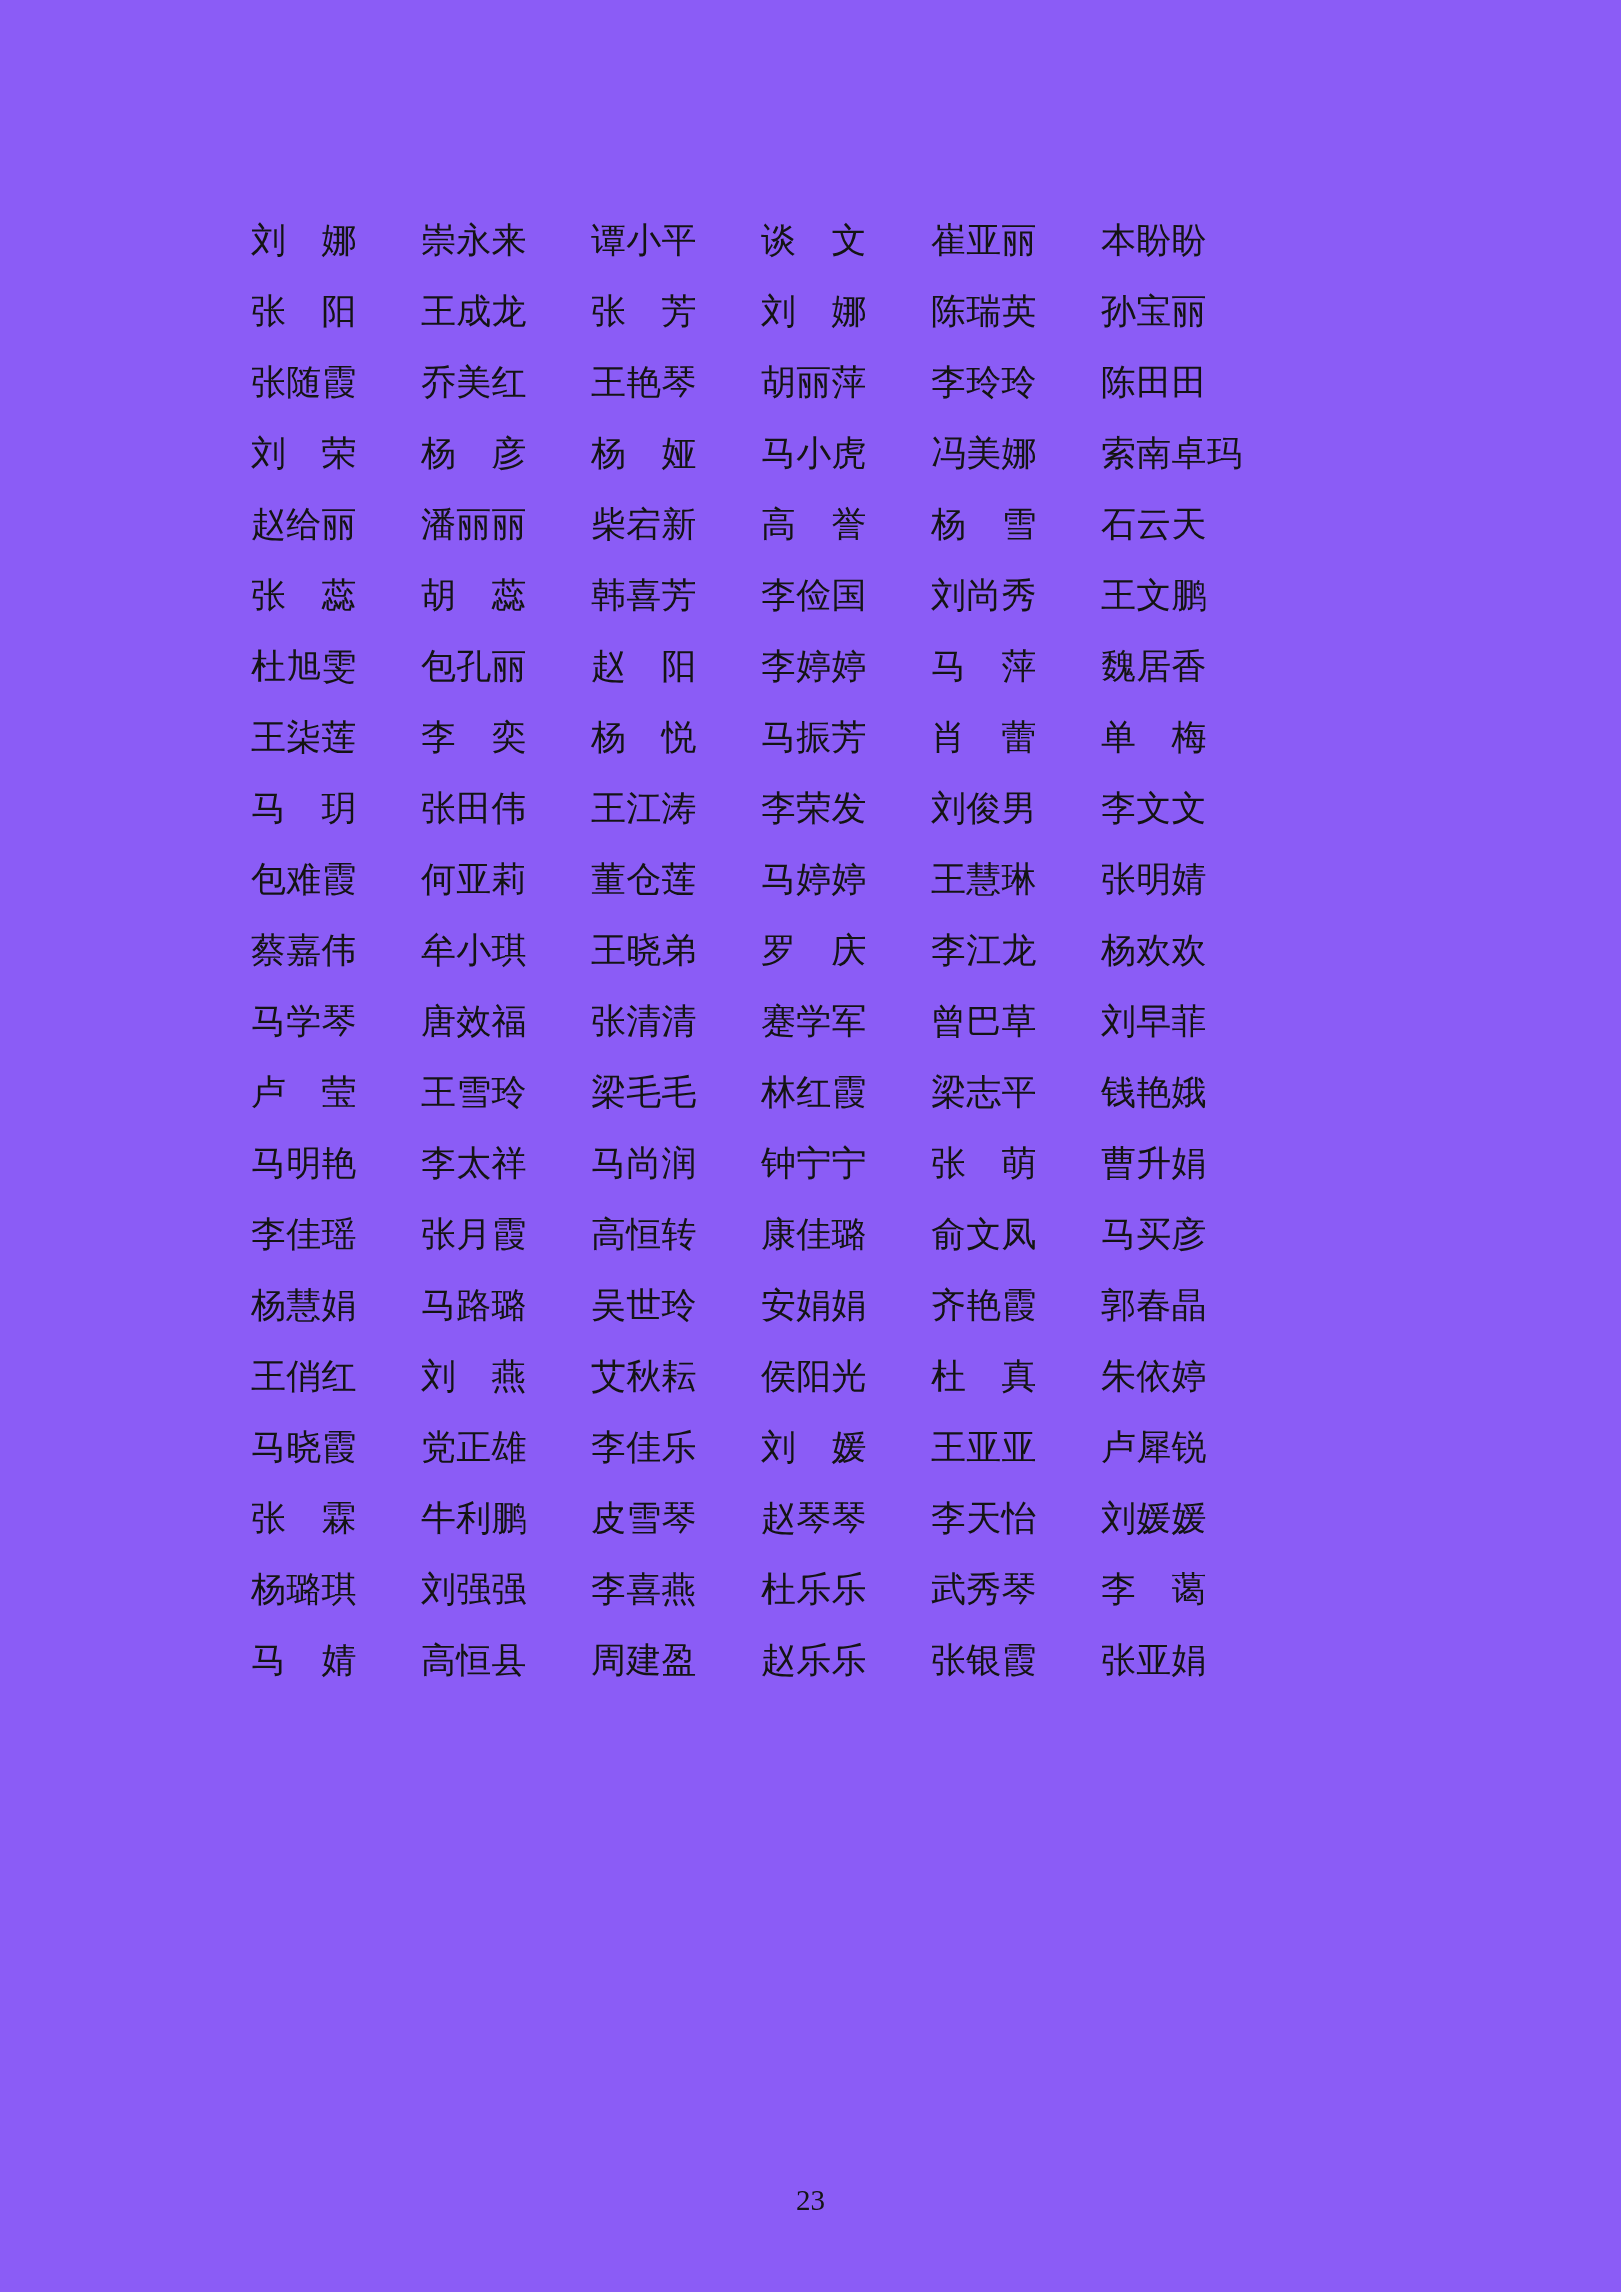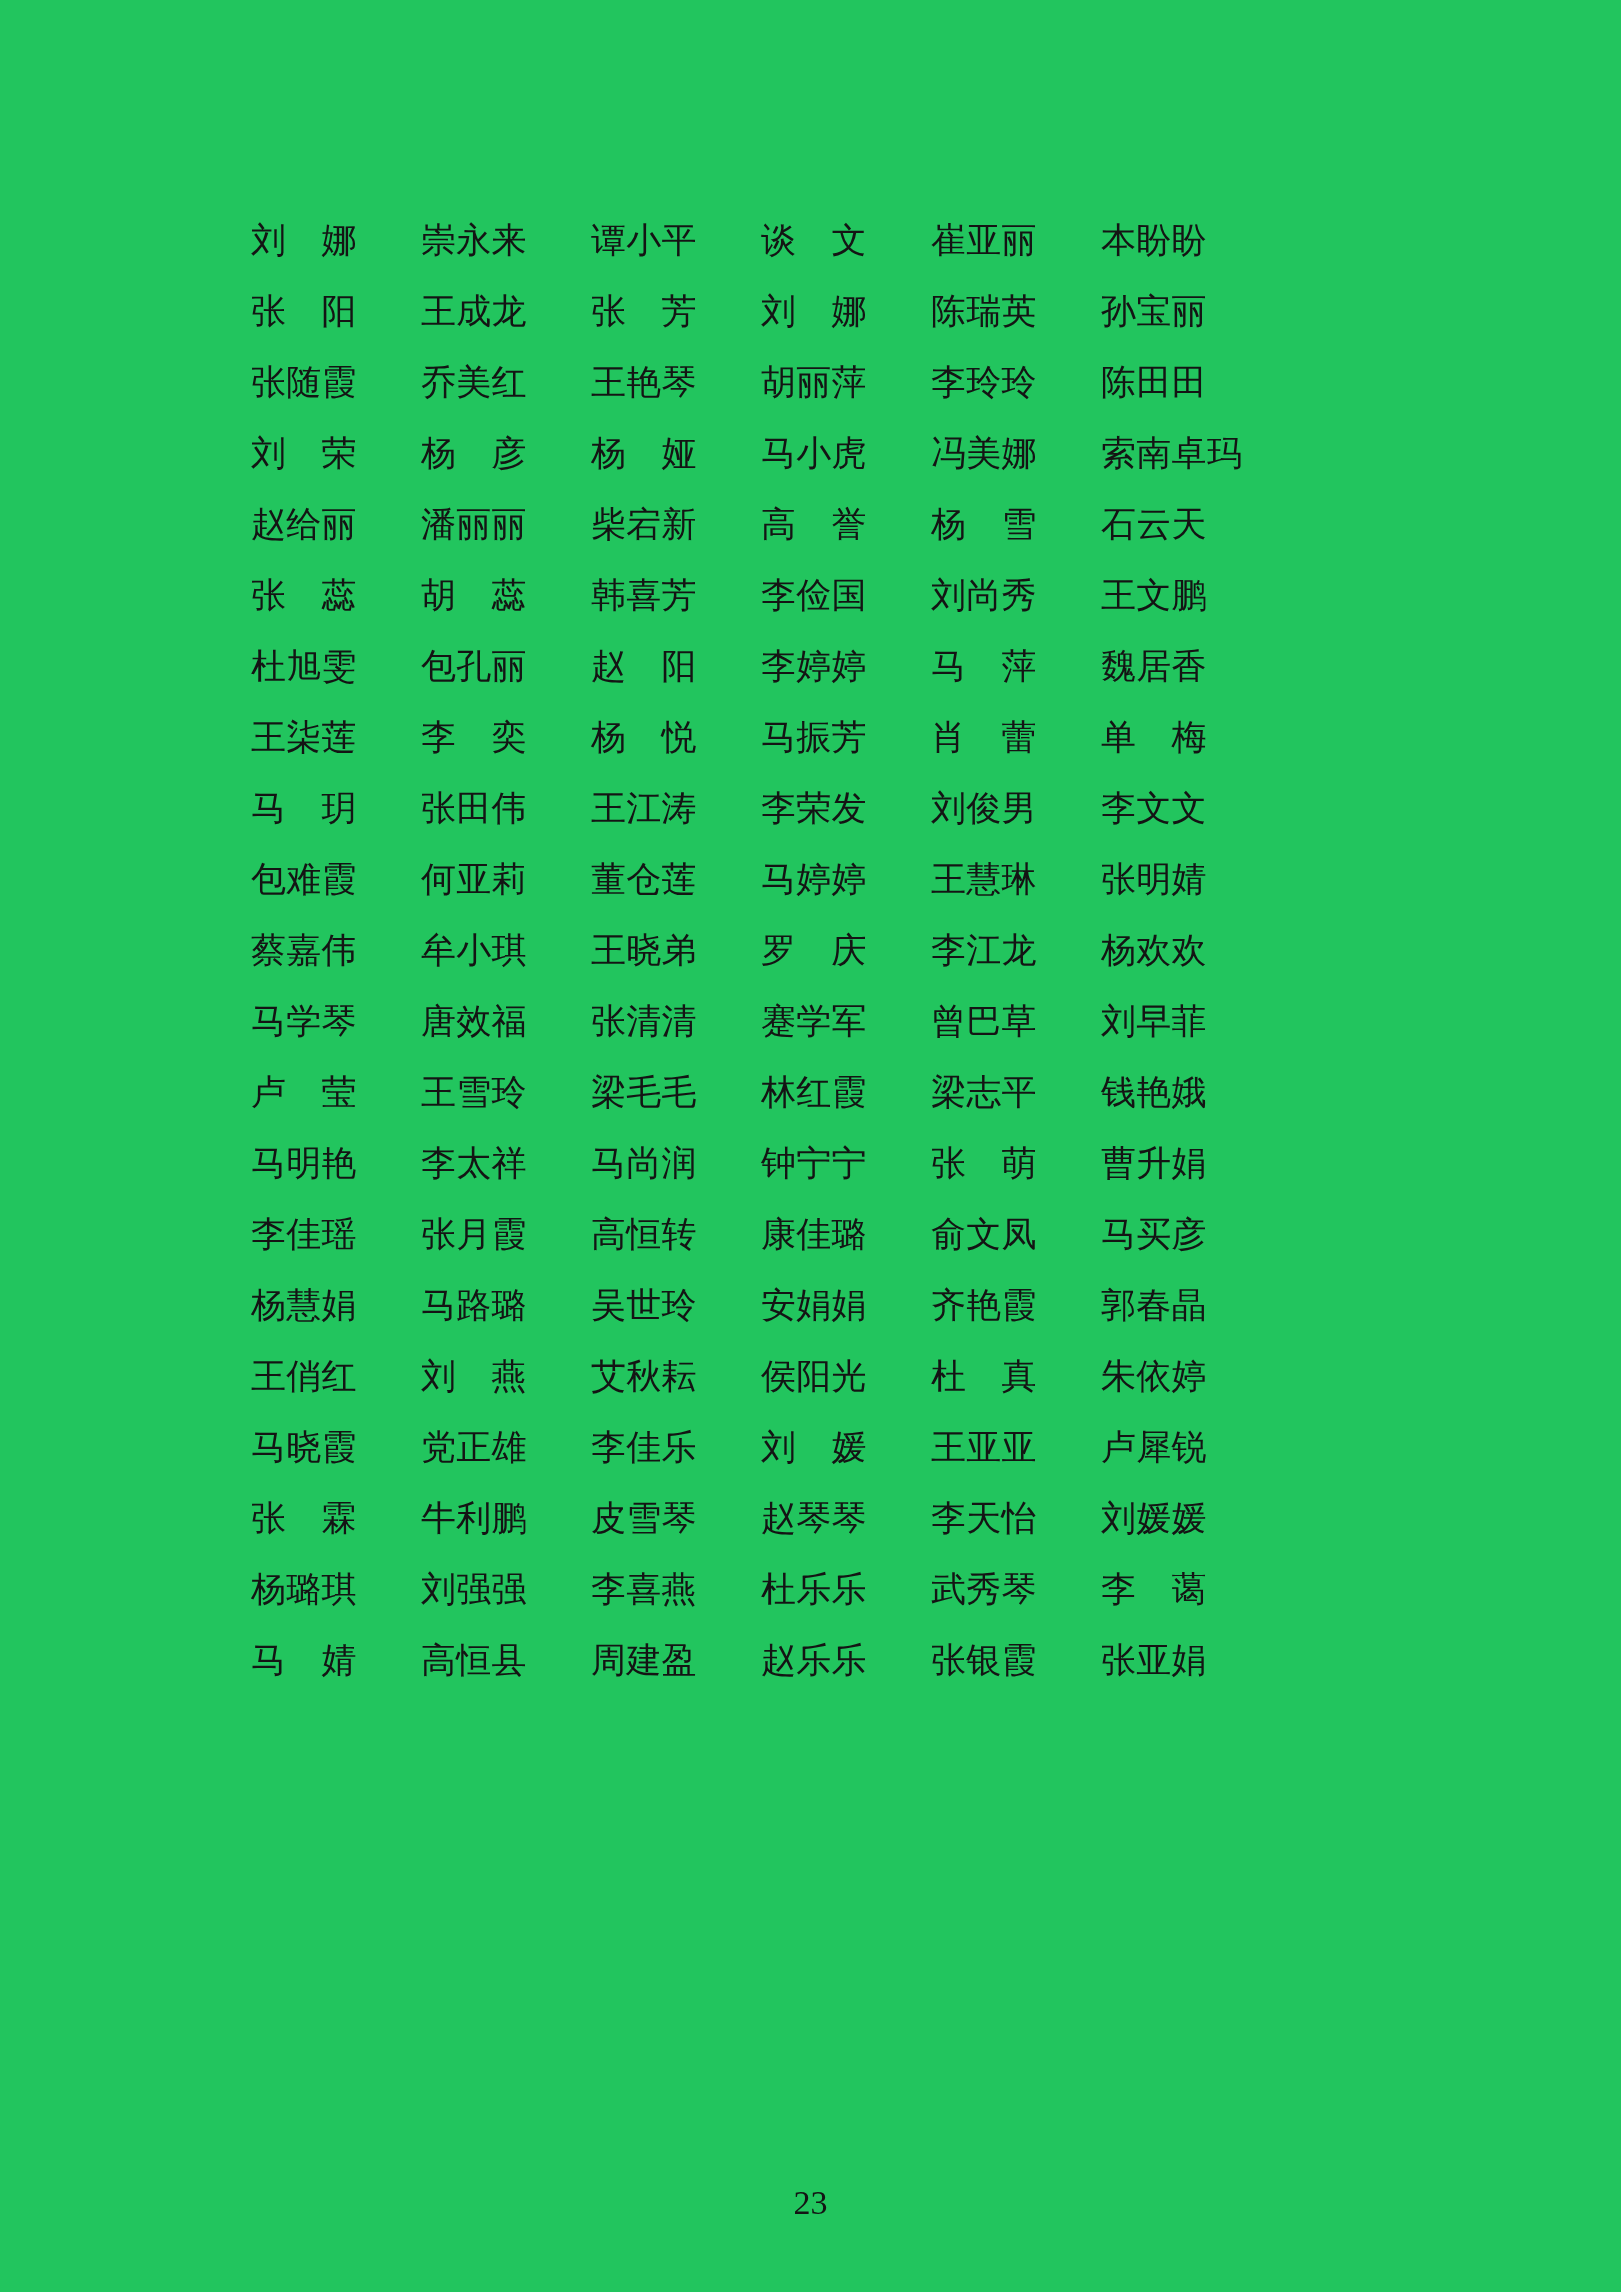--- a/index.html
+++ b/index.html
@@ -10,21 +10,21 @@
   body {
     width: 1621px;
     height: 2293px;
     position: relative;
     font-family: "Liberation Serif", "DejaVu Serif", serif;
     color: #111111;
   }
   .page {
     position: absolute;
     inset: 0;
-    background: #22c55e;
+    background: #8b5cf6;
   }
   .name-grid {
     position: absolute;
     left: 251px;
     top: 205px;
     width: 1078px;
   }
   .name-row {
     display: grid;
     grid-template-columns: repeat(6, 107px);
@@ -38,21 +38,21 @@
     white-space: nowrap;
     letter-spacing: 0.3px;
     color: #141414;
   }
   .page-number {
     position: absolute;
     top: 2184px;
     left: 0;
     width: 1621px;
     text-align: center;
-    font-size: 34px;
+    font-size: 29px;
     color: #141414;
   }
 </style>
 </head>
 <body>
 
 <div class="page">
   <div class="name-grid">
       <div class="name-row">
         <span class="name-cell">刘　娜</span>

